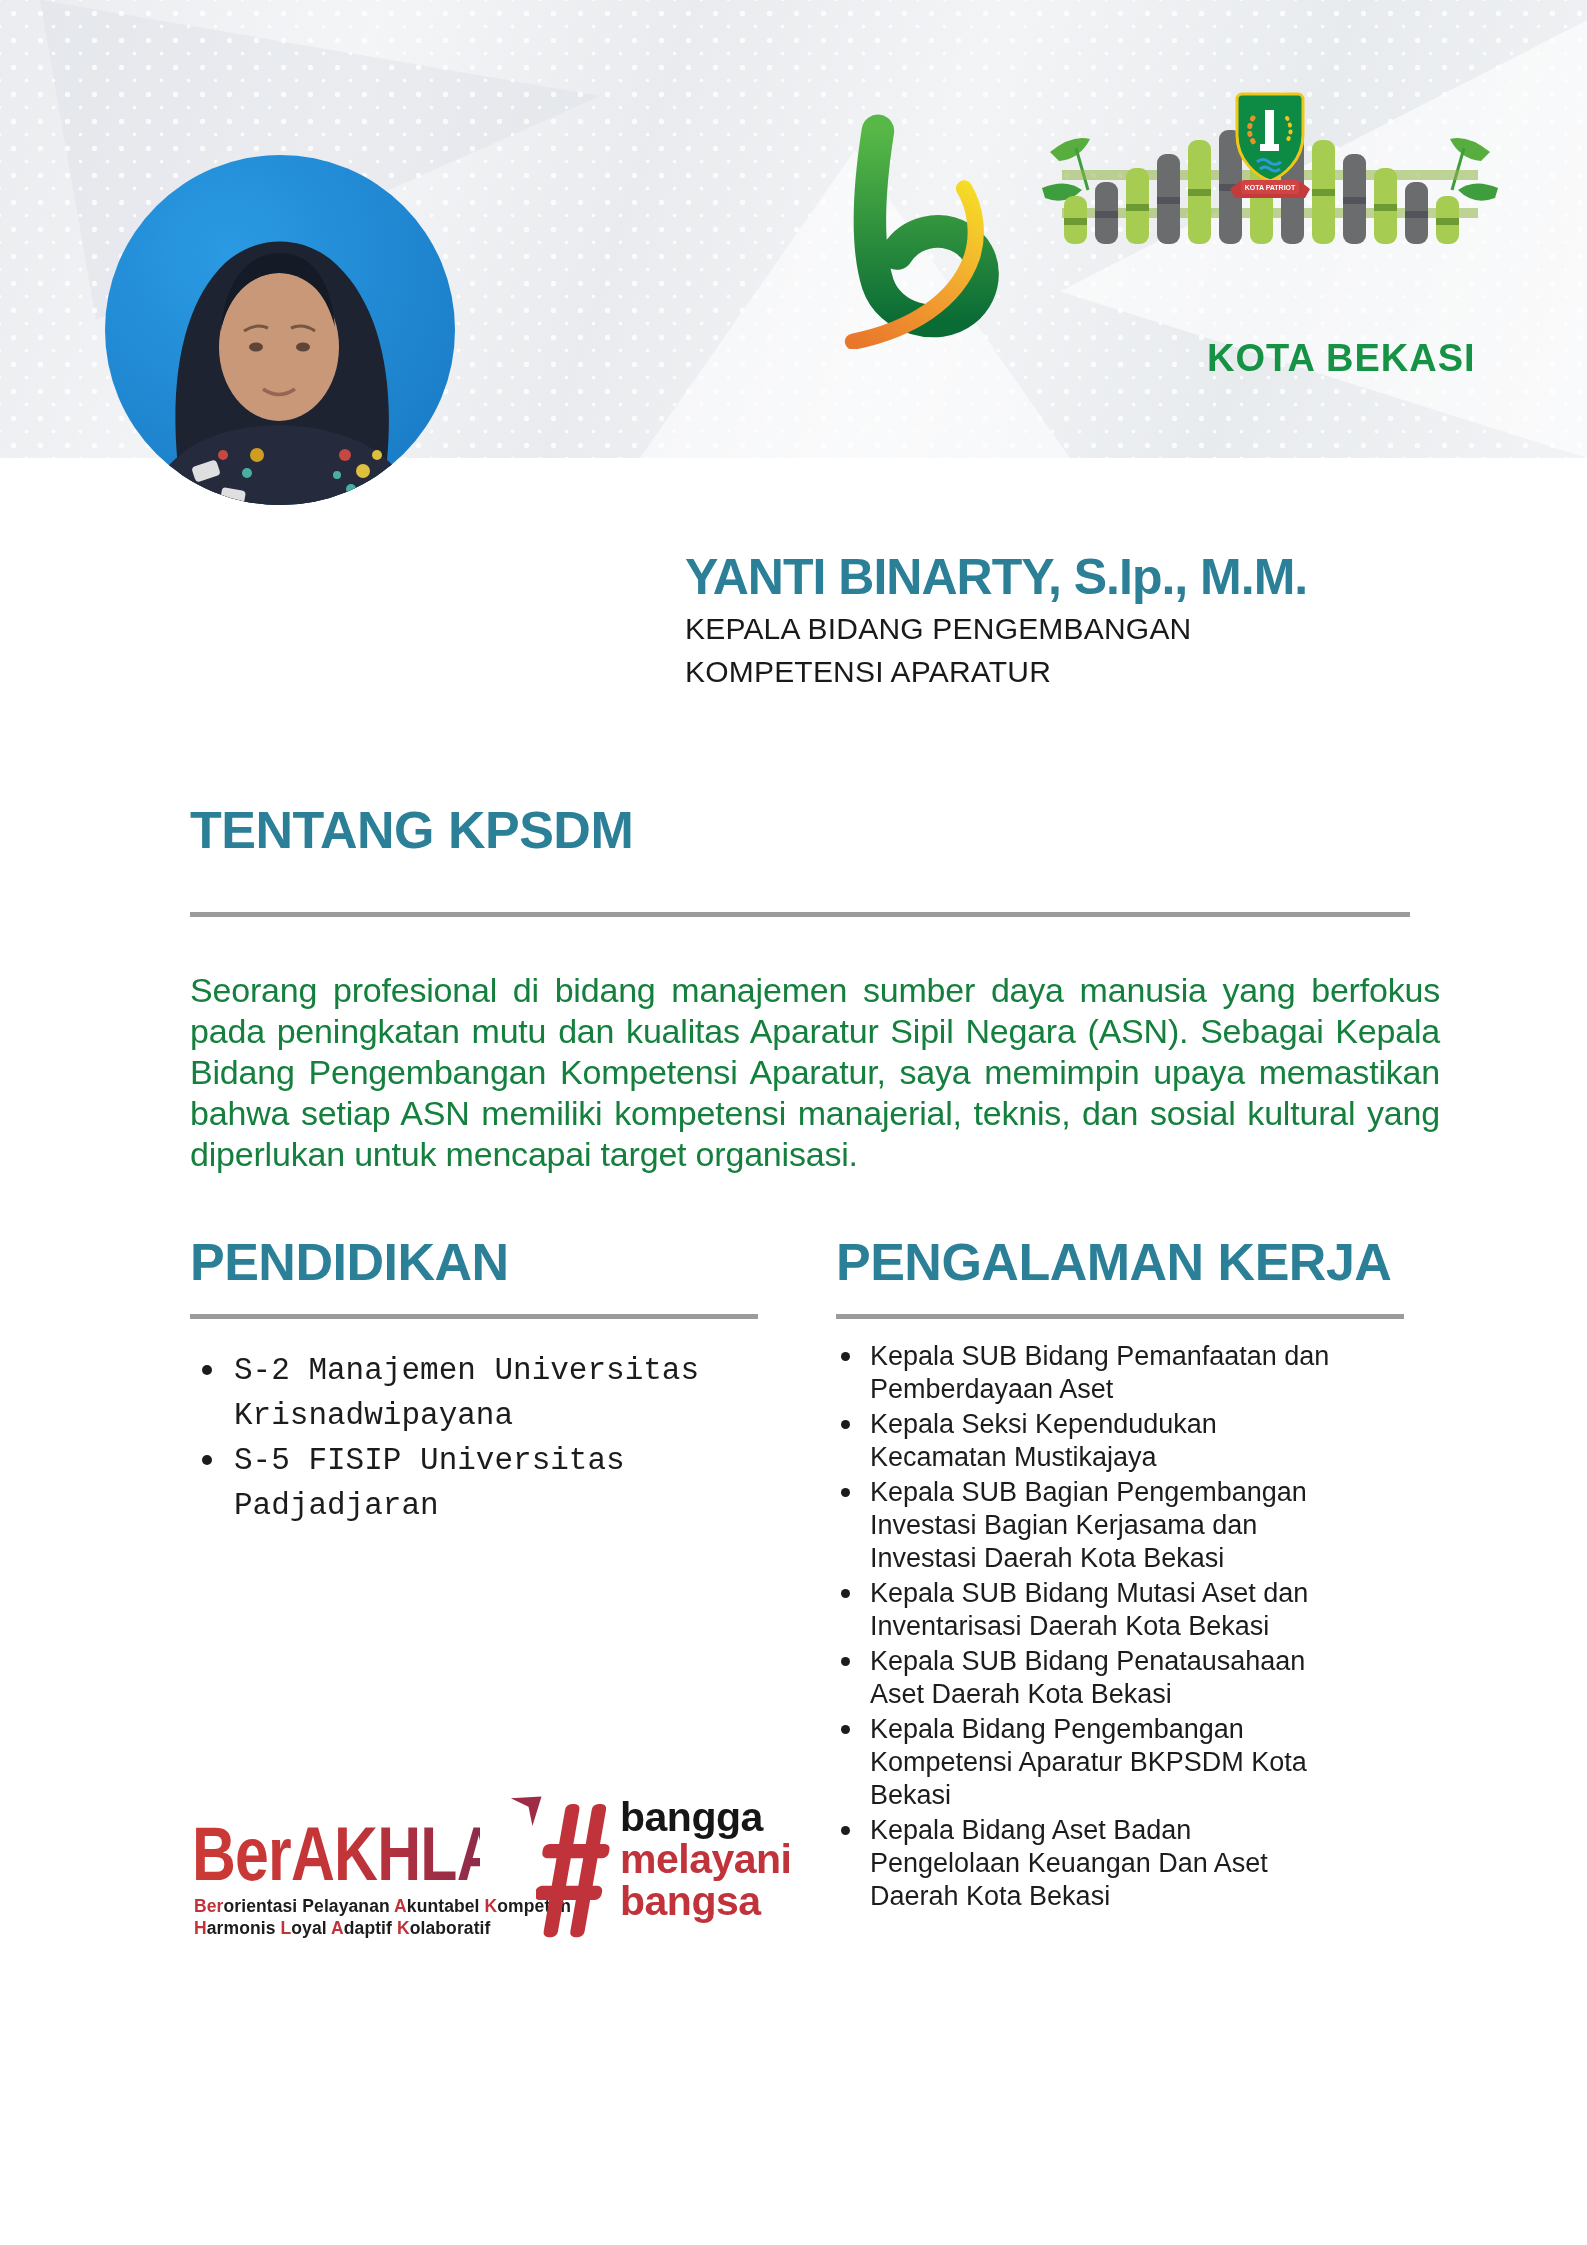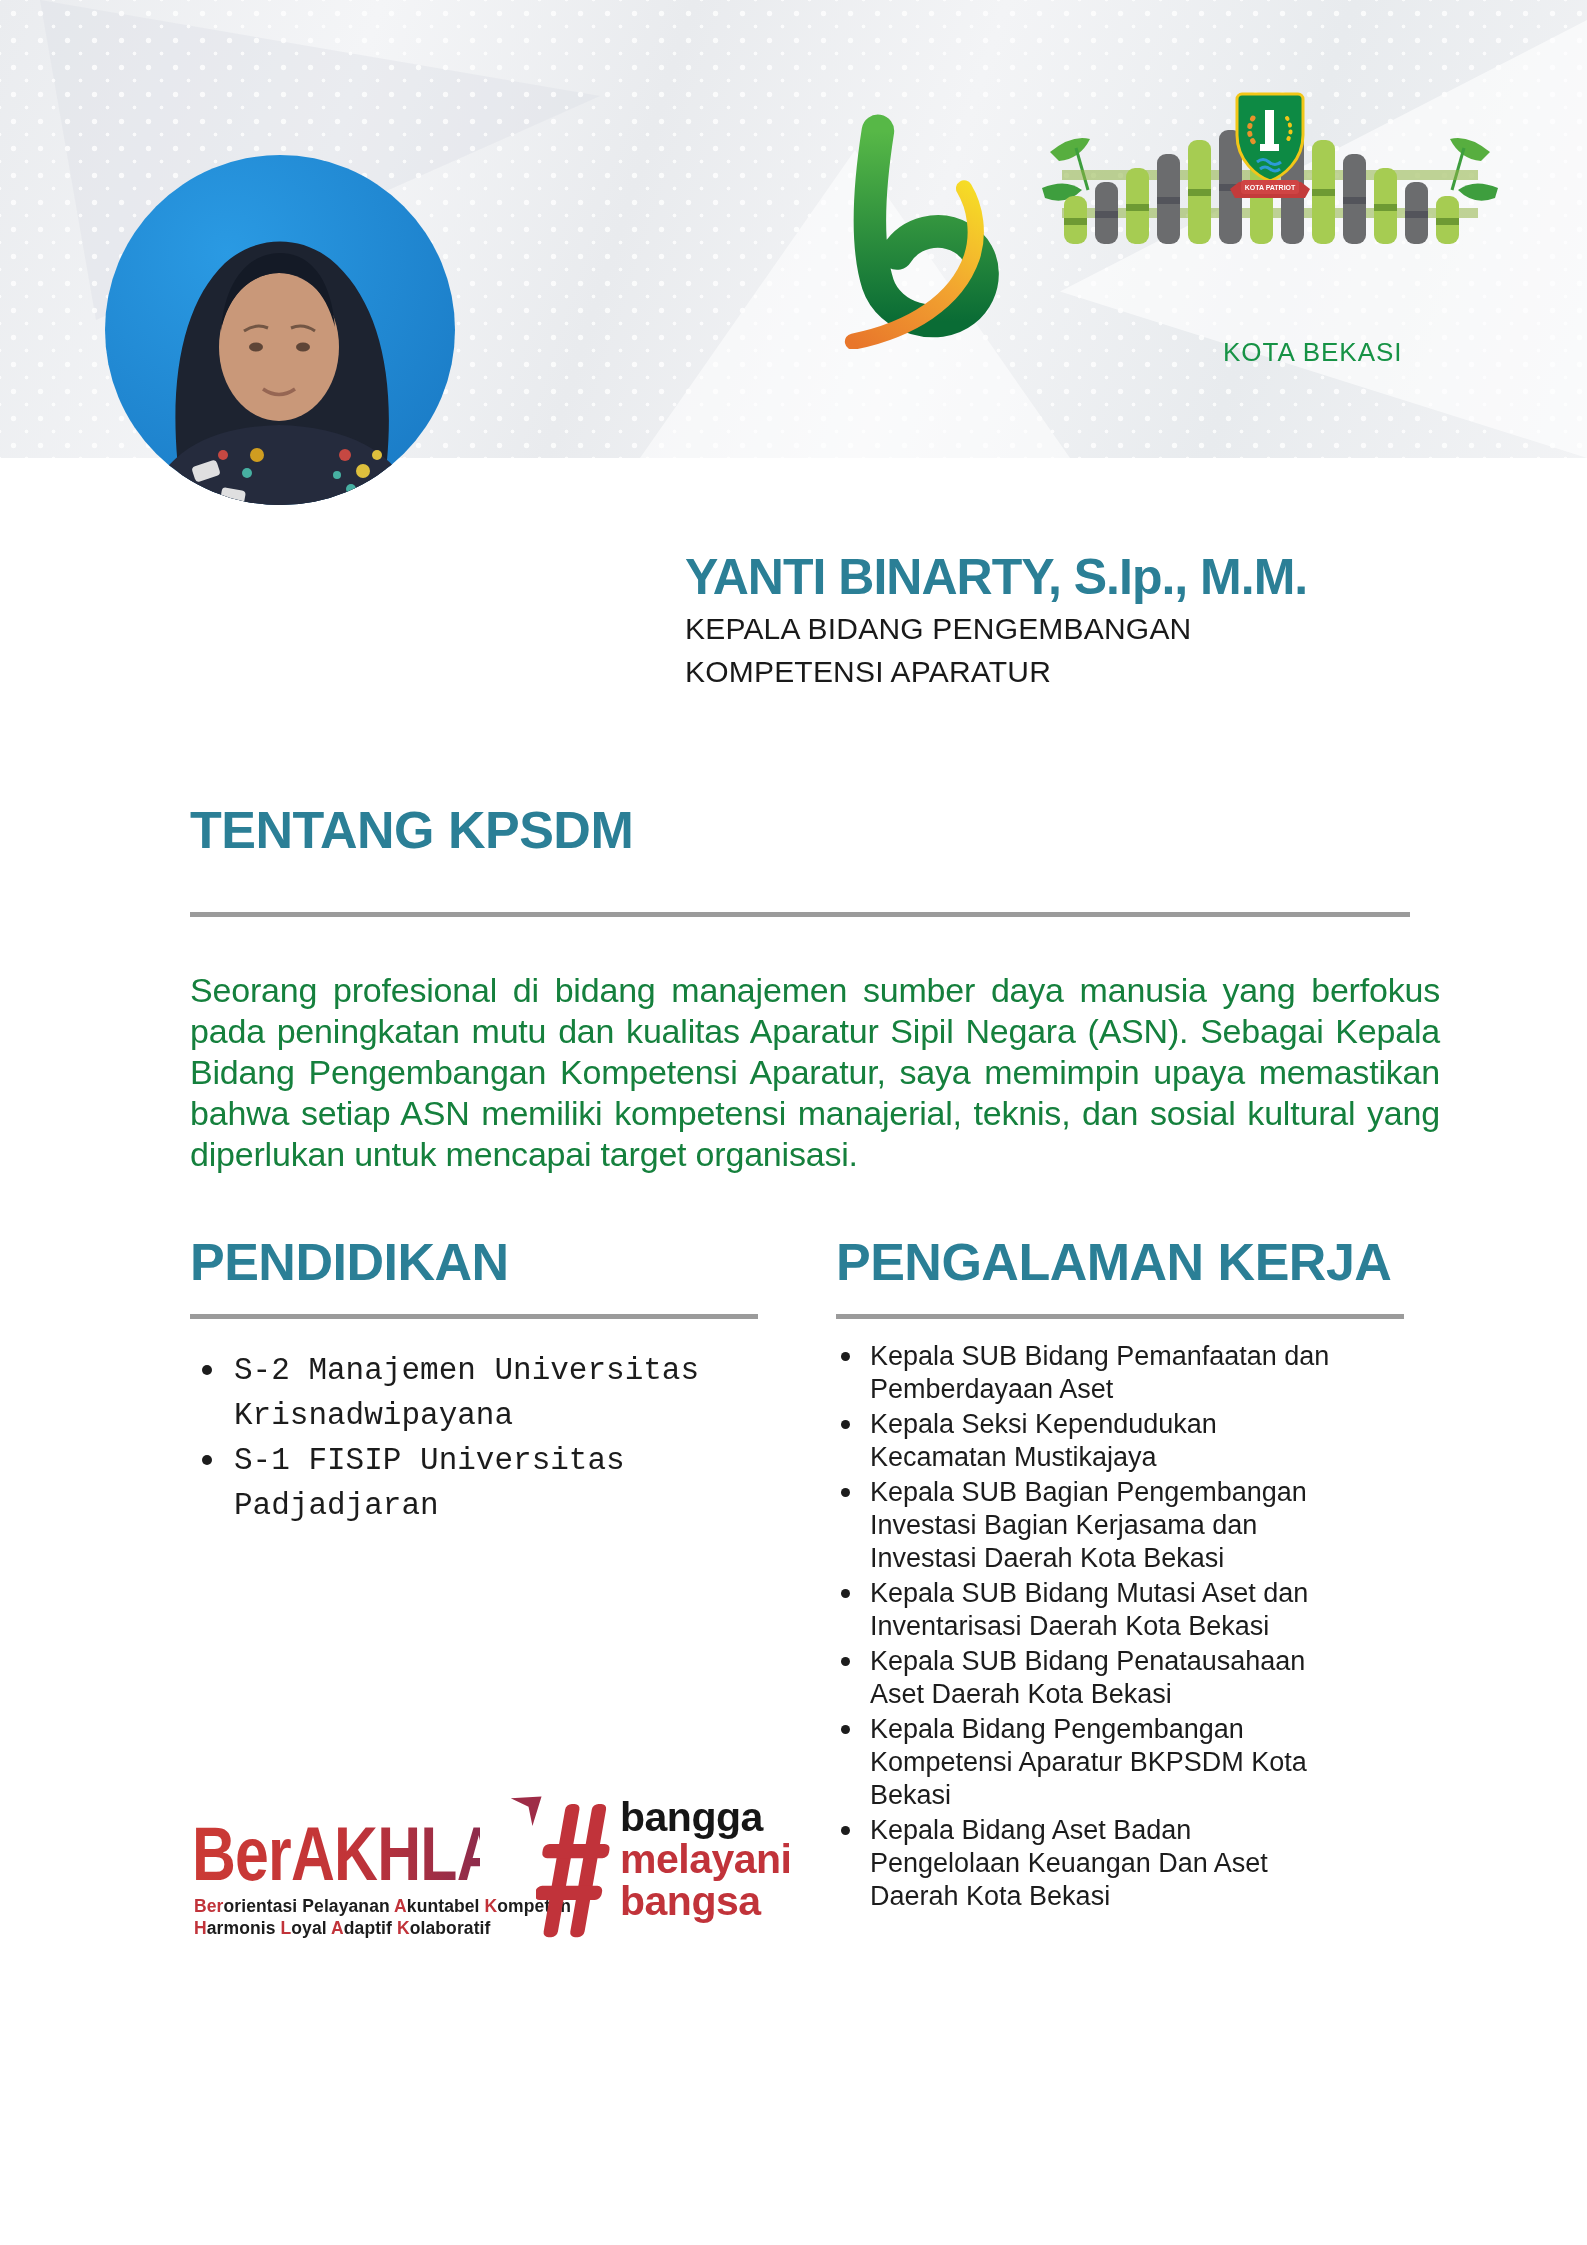--- a/index.html
+++ b/index.html
@@ -23,21 +23,21 @@
   .photo{position:absolute;left:105px;top:155px;width:350px;height:350px;border-radius:50%;overflow:hidden;z-index:5;}
   .photo svg{display:block;width:100%;height:100%;}
 
   
   .logo{position:absolute;left:815px;top:55px;width:700px;height:380px;z-index:4;}
   .bmark{position:absolute;left:15px;top:58px;width:182px;height:236px;}
   .gate{position:absolute;left:225px;top:35px;width:460px;height:162px;}
   .kpsdm{position:absolute;left:238px;top:172px;font-size:114px;font-weight:700;letter-spacing:-5px;line-height:1;
          background:linear-gradient(180deg,#43b04c 0%,#128a42 55%,#0b6b35 100%);
          -webkit-background-clip:text;background-clip:text;color:transparent;}
-  .citylabel{position:absolute;left:392px;top:282px;font-size:26px;font-weight:400;letter-spacing:1px;color:#169245;margin-left:16px;}
+  .citylabel{position:absolute;left:392px;top:282px;font-size:38px;font-weight:700;letter-spacing:1px;color:#169245;}
 
   
   .name{position:absolute;left:685px;top:548px;font-size:50px;font-weight:700;letter-spacing:-1px;color:#2b7f96;}
   .jobtitle{position:absolute;left:685px;top:607px;font-size:30px;line-height:43px;color:#191919;letter-spacing:.2px;}
 
   
   .h2{position:absolute;font-size:52px;font-weight:700;letter-spacing:-.5px;color:#2b7f96;}
   .about-h{left:190px;top:800px;}
   .rule{position:absolute;height:5px;background:#9b9b9b;}
   .rule-about{left:190px;top:912px;width:1220px;}
@@ -207,21 +207,21 @@
   <div class="h2 about-h">TENTANG KPSDM</div>
   <div class="rule rule-about"></div>
   <p class="about-p">Seorang profesional di bidang manajemen sumber daya manusia yang berfokus pada peningkatan mutu dan kualitas Aparatur Sipil Negara (ASN). Sebagai Kepala Bidang Pengembangan Kompetensi Aparatur, saya memimpin upaya memastikan bahwa setiap ASN memiliki kompetensi manajerial, teknis, dan sosial kultural yang diperlukan untuk mencapai target organisasi.</p>
 
   <div class="h2 edu-h">PENDIDIKAN</div>
   <div class="h2 exp-h">PENGALAMAN KERJA</div>
   <div class="rule rule-edu"></div>
   <div class="rule rule-exp"></div>
   <ul class="blist edu-list">
       <li>S-2 Manajemen Universitas Krisnadwipayana</li>
-      <li>S-1 FISIP Universitas Padjadjaran</li>
+      <li>S-5 FISIP Universitas Padjadjaran</li>
     </ul>
   <ul class="blist exp-list">
       <li>Kepala SUB Bidang Pemanfaatan dan Pemberdayaan Aset</li>
       <li>Kepala Seksi Kependudukan Kecamatan Mustikajaya</li>
       <li>Kepala SUB Bagian Pengembangan Investasi Bagian Kerjasama dan Investasi Daerah Kota Bekasi</li>
       <li>Kepala SUB Bidang Mutasi Aset dan Inventarisasi Daerah Kota Bekasi</li>
       <li>Kepala SUB Bidang  Penatausahaan Aset Daerah Kota Bekasi</li>
       <li>Kepala Bidang Pengembangan Kompetensi Aparatur BKPSDM Kota Bekasi</li>
       <li>Kepala Bidang Aset Badan Pengelolaan Keuangan Dan Aset Daerah Kota Bekasi</li>
     </ul>

